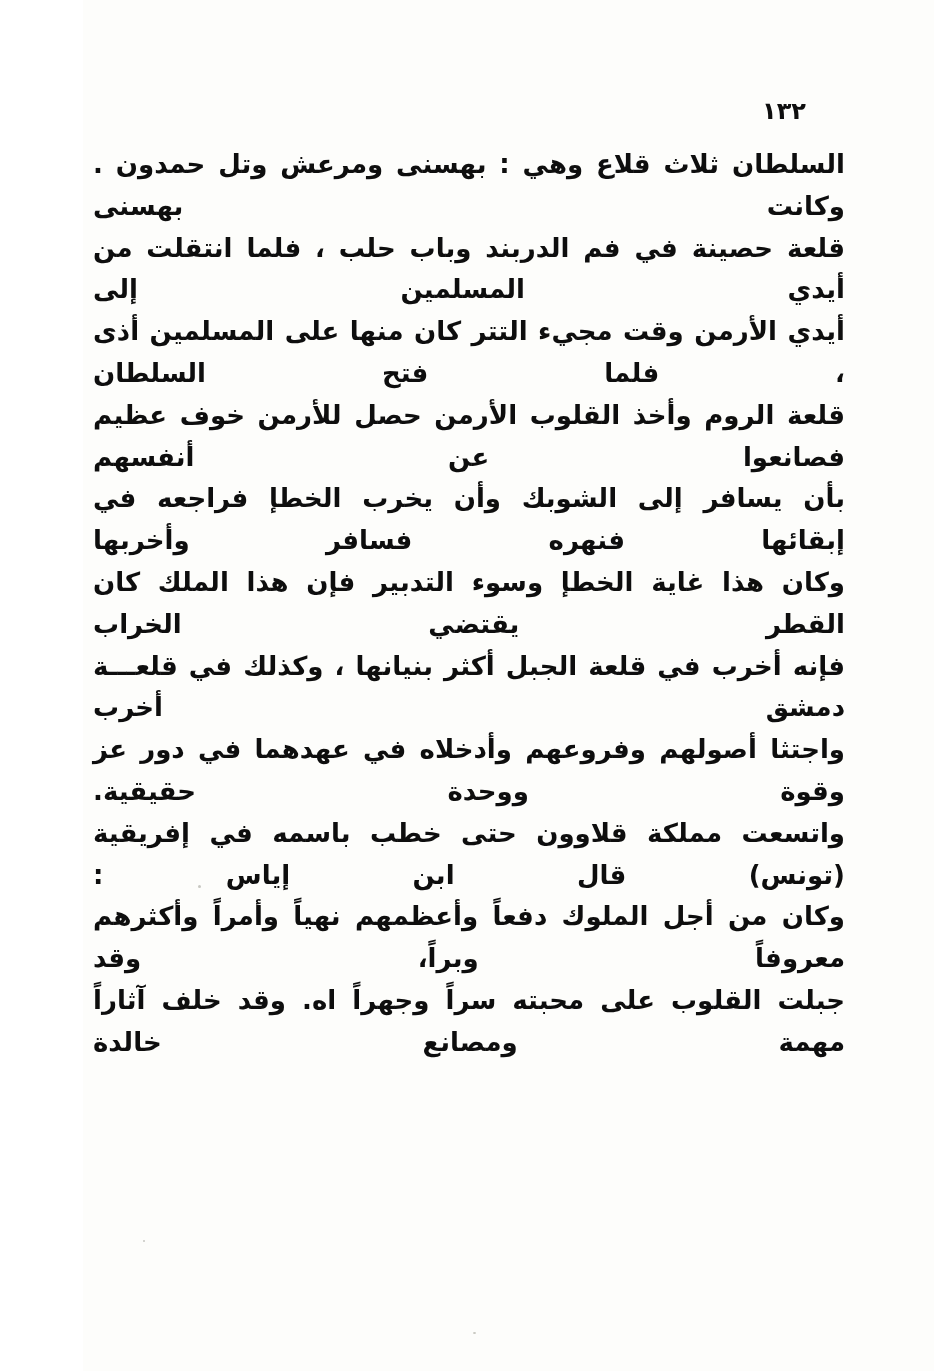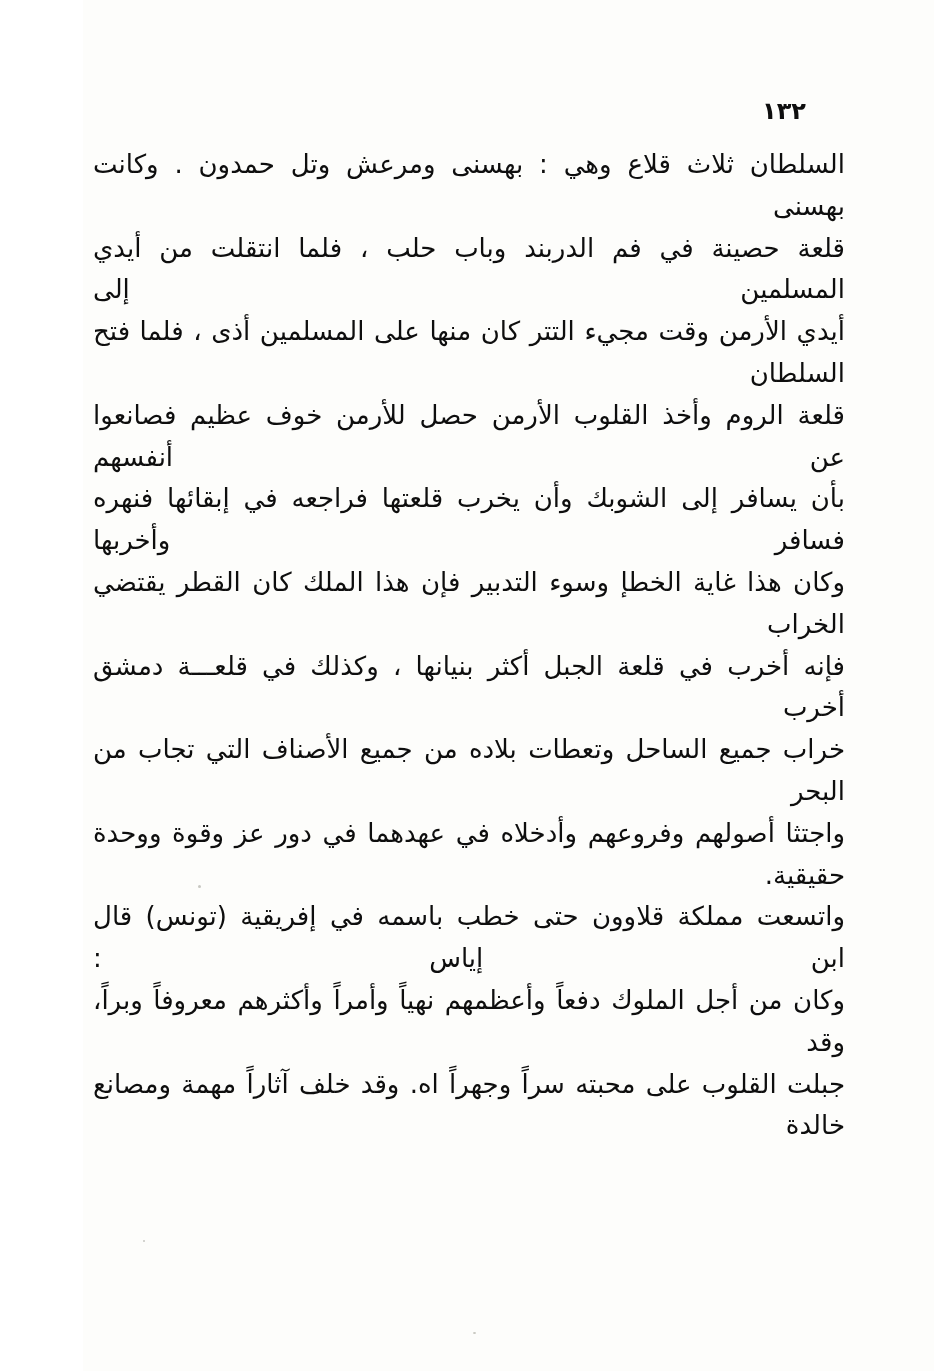--- a/index.html
+++ b/index.html
@@ -31,21 +31,21 @@
     top: 144px;
     right: 89px;
     width: 752px;
     direction: rtl;
   }
   .paragraph { margin: 0; }
   .paragraph:nth-child(2) { margin-top: 22px; }
   .paragraph:nth-child(3) { margin-top: 8px; }
   .line {
     font-size: 26px;
-    font-weight: normal;
+    font-weight: bold;
     line-height: 41.8px;
     text-align: justify;
     text-align-last: justify;
     word-spacing: 1px;
   }
   
   .speck {
     position: absolute;
     border-radius: 50%;
     background: #9a9a92;
@@ -61,24 +61,23 @@
 
 <div class="page">
   <div class="page-number">١٣٢</div>
 
   <div class="text-block">
       <div class="paragraph">
         <div class="line">السلطان ثلاث قلاع وهي : بهسنى ومرعش وتل حمدون . وكانت بهسنى</div>
         <div class="line">قلعة حصينة في فم الدربند وباب حلب ، فلما انتقلت من أيدي المسلمين إلى</div>
         <div class="line">أيدي الأرمن وقت مجيء التتر كان منها على المسلمين أذى ، فلما فتح السلطان</div>
         <div class="line">قلعة الروم وأخذ القلوب الأرمن حصل للأرمن خوف عظيم فصانعوا عن أنفسهم</div>
-        <div class="line">بأن يسافر إلى الشوبك وأن يخرب قلعتها فراجعه في إبقائها فنهره فسافر وأخربها</div>
+        <div class="line">بأن يسافر إلى الشوبك وأن يخرب الخطإ فراجعه في إبقائها فنهره فسافر وأخربها</div>
         <div class="line">وكان هذا غاية الخطإ وسوء التدبير فإن هذا الملك كان القطر يقتضي الخراب</div>
         <div class="line">فإنه أخرب في قلعة الجبل أكثر بنيانها ، وكذلك في قلعـــة دمشق أخرب</div>
-        <div class="line">خراب جميع الساحل وتعطات بلاده من جميع الأصناف التي تجاب من البحر</div>
         <div class="line">واجتثا أصولهم وفروعهم وأدخلاه في عهدهما في دور عز وقوة ووحدة حقيقية.</div>
         <div class="line">واتسعت مملكة قلاوون حتى خطب باسمه في إفريقية (تونس) قال ابن إياس :</div>
         <div class="line">وكان من أجل الملوك دفعاً وأعظمهم نهياً وأمراً وأكثرهم معروفاً وبراً، وقد</div>
         <div class="line">جبلت القلوب على محبته سراً وجهراً اه. وقد خلف آثاراً مهمة ومصانع خالدة</div>
       </div>
     </div>
 
   <div class="speck s1"></div>
   <div class="speck s2"></div>
   <div class="speck s3"></div>

